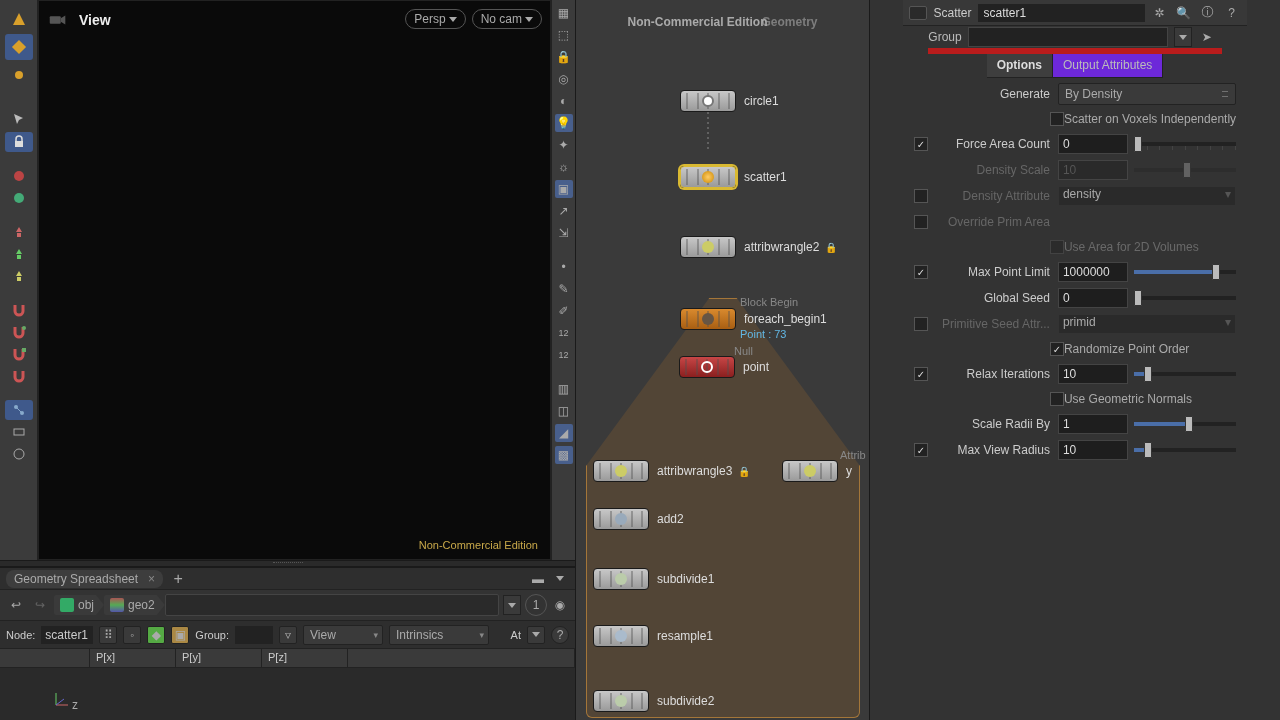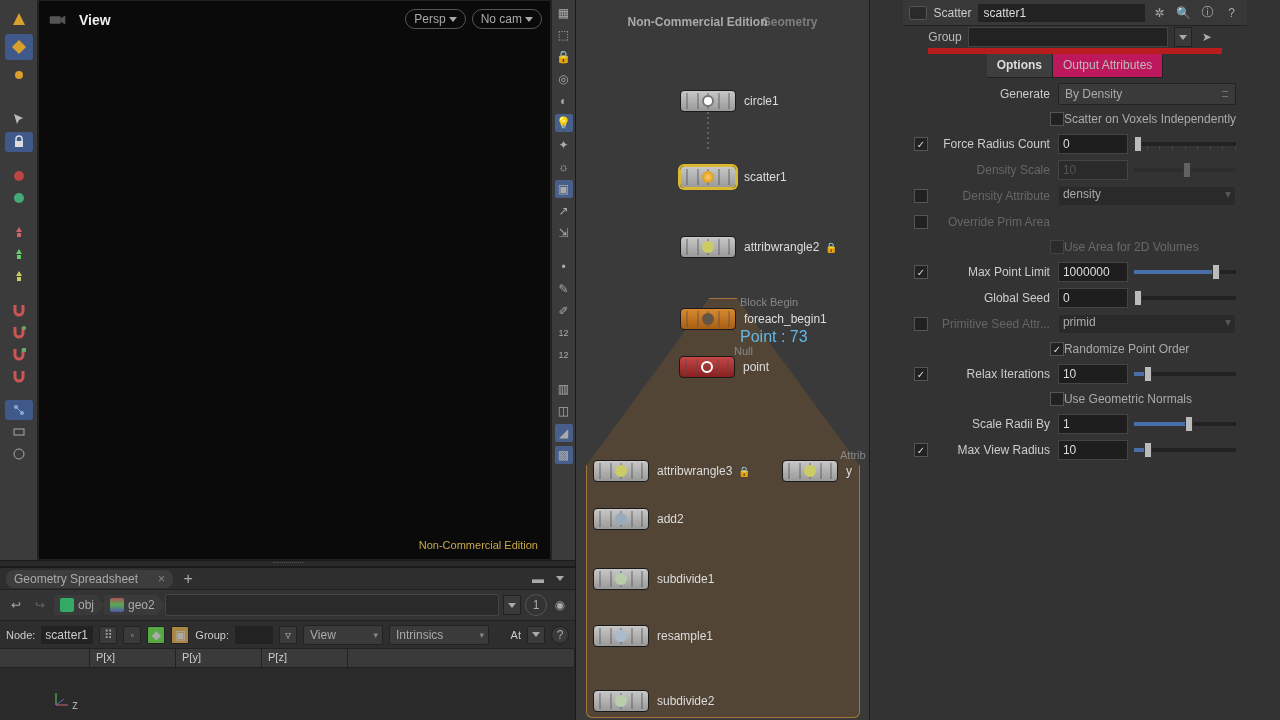--- a/index.html
+++ b/index.html
@@ -24,21 +24,21 @@
 .axis { position:absolute; bottom:8px; left:52px; font-size:10px; color:#777; }
 .right-rail { width:24px; background:#3b3b3b; display:flex; flex-direction:column; align-items:center; padding-top:4px; gap:4px; border-left:1px solid #222; }
 .rail-icon { width:18px; height:18px; display:flex; align-items:center; justify-content:center; cursor:pointer; border-radius:2px; }
 .rail-icon.hl { background:#485f8c; }
 
 
 .divider { height:7px; background:#2a2a2a; border-top:1px solid #1a1a1a; border-bottom:1px solid #1a1a1a; display:flex; justify-content:center; align-items:center; }
 .divider span{width:30px;height:3px;border-top:1px dotted #555;}
 .spreadsheet { background:#333; border-top:1px solid #1a1a1a; }
 .ss-tabs { height:22px; display:flex; align-items:center; background:#2e2e2e; padding-left:6px; gap:6px; border-bottom:1px solid #222;}
-.ss-tab { background:#3d3d3d; padding:2px 8px; border-radius:8px; display:flex; align-items:center; gap:20px; font-size:11px; }
+.ss-tab { background:#3d3d3d; padding:2px 8px; border-radius:8px; display:flex; align-items:center; gap:10px; font-size:11px; }
 .ss-close{color:#888;cursor:pointer;}
 .plus { width:18px;height:18px;display:flex;align-items:center;justify-content:center;color:#aaa;cursor:pointer;font-size:16px;}
 .ss-right{margin-left:auto;display:flex;gap:4px;padding-right:6px;}
 .path-row{height:30px;display:flex;align-items:center;padding:0 6px;gap:4px;background:#333;}
 .nav-arrow{width:20px;height:20px;display:flex;align-items:center;justify-content:center;cursor:pointer;}
 .path-seg{display:flex;align-items:center;gap:4px;padding:3px 10px 3px 6px;background:#3a3a3a;border-radius:2px;cursor:pointer;clip-path:polygon(0 0,calc(100% - 8px) 0,100% 50%,calc(100% - 8px) 100%,0 100%);margin-right:-4px;}
 .path-seg .bx{width:14px;height:14px;border-radius:2px;display:inline-block;}
 .path-tail{flex:1;height:22px;background:#2a2a2a;border:1px solid #444;border-radius:2px;}
 .filter-row{height:28px;display:flex;align-items:center;padding:0 6px;gap:6px;background:#2e2e2e;border-top:1px solid #222;}
 .filter-row label{font-size:11px;color:#ccc;}
@@ -61,36 +61,36 @@
 .node{position:absolute;display:flex;align-items:center;cursor:pointer;}
 .node-body{width:56px;height:22px;border:1px solid #1a1a1a;border-radius:4px;background:linear-gradient(#c8c8c8,#9a9a9a);display:flex;align-items:center;justify-content:center;position:relative;}
 .node-body .slits{position:absolute;inset:2px;display:flex;justify-content:space-between;padding:0 3px;}
 .node-body .slits span{width:2px;background:rgba(80,80,80,0.4);}
 .node-body .nico{position:relative;z-index:1;width:12px;height:12px;border-radius:50%;}
 .node-sel .node-body{box-shadow:0 0 0 2px #d9b932;border-color:#d9b932;}
 .node.orange .node-body{background:linear-gradient(#d98a2e,#a85e12);}
 .node.red .node-body{background:linear-gradient(#c74646,#8a1f1f);}
 .node-label{margin-left:8px;font-size:12px;color:#ddd;white-space:nowrap;}
 .node-tag{position:absolute;font-size:11px;color:#888;white-space:nowrap;}
-.node-pt{position:absolute;font-size:16px;color:#62b8e6;}
+.node-pt{position:absolute;font-size:11px;color:#62b8e6;}
 .lock-mini{font-size:10px;color:#666;margin-left:6px;}
 
 
 .right-panel{background:#333;display:flex;flex-direction:column;align-items:center;}
 .param-header{height:26px;display:flex;align-items:center;gap:6px;background:#383838;border-bottom:1px solid #222;padding:0 6px;}
 .nico-box{width:18px;height:14px;background:#2a2a2a;border:1px solid #555;border-radius:2px;}
 .op-type{font-size:12px;color:#ccc;}
 .op-name{flex:1;background:#222;border:none;height:18px;color:#ddd;padding:0 6px;}
 .hdr-ico{width:18px;height:18px;display:flex;align-items:center;justify-content:center;cursor:pointer;color:#aaa;}
 .group-row{height:28px;display:flex;align-items:center;justify-content:flex-end;gap:6px;padding-right:6px;border-bottom:6px solid #b91c1c;}
 .group-row label{color:#bbb;}
 .group-inp{width:200px;height:20px;background:#222;border:1px solid #444;}
 .drop-btn{width:18px;height:20px;background:#3a3a3a;border:1px solid #222;display:flex;align-items:center;justify-content:center;cursor:pointer;}
 .arrow-btn{width:18px;height:20px;display:flex;align-items:center;justify-content:center;cursor:pointer;}
-.param-tabs{display:flex;height:24px;background:#be185d;border-bottom:1px solid #222;}
+.param-tabs{display:flex;height:24px;background:#6d28d9;border-bottom:1px solid #222;}
 .ptab{padding:4px 10px;cursor:pointer;color:#bbb;border-right:1px solid #222;}
 .ptab.active{background:#3e3e3e;font-weight:600;color:#ddd;}
 .param-body{padding:4px 6px 10px 6px;display:flex;flex-direction:column;gap:2px;}
 .param-row{display:flex;align-items:center;height:24px;gap:6px;}
 .pchk{width:14px;height:14px;border:1px solid #555;background:#222;display:flex;align-items:center;justify-content:center;font-size:10px;color:#ddd;cursor:pointer;}
 .pchk.empty{ }
 .pchk-spacer{width:14px;}
 .plabel{flex:0 0 118px;text-align:right;color:#ccc;padding-right:2px;}
 .plabel.dim{color:#666;}
 .pnum{width:70px;height:20px;background:#1e1e1e;border:1px solid #444;color:#ddd;padding:0 4px;}
@@ -548,21 +548,21 @@
             <span>By Density</span>
           </div>
   </div>
   <div class="pcheck-row">
           <div class="pchk"></div>
           <span>Scatter on Voxels Independently</span>
         </div>
 
   <div class="param-row">
    <div class="pchk">✓</div>
-   <span class="plabel">Force Radius Count</span>
+   <span class="plabel">Force Area Count</span>
    <input class="pnum" value="0" style="">
    <div class="pslider">
             <div class="track"></div>
             <div class="ticks">
               <span></span>
               <span></span>
               <span></span>
               <span></span>
               <span></span>
               <span></span>

